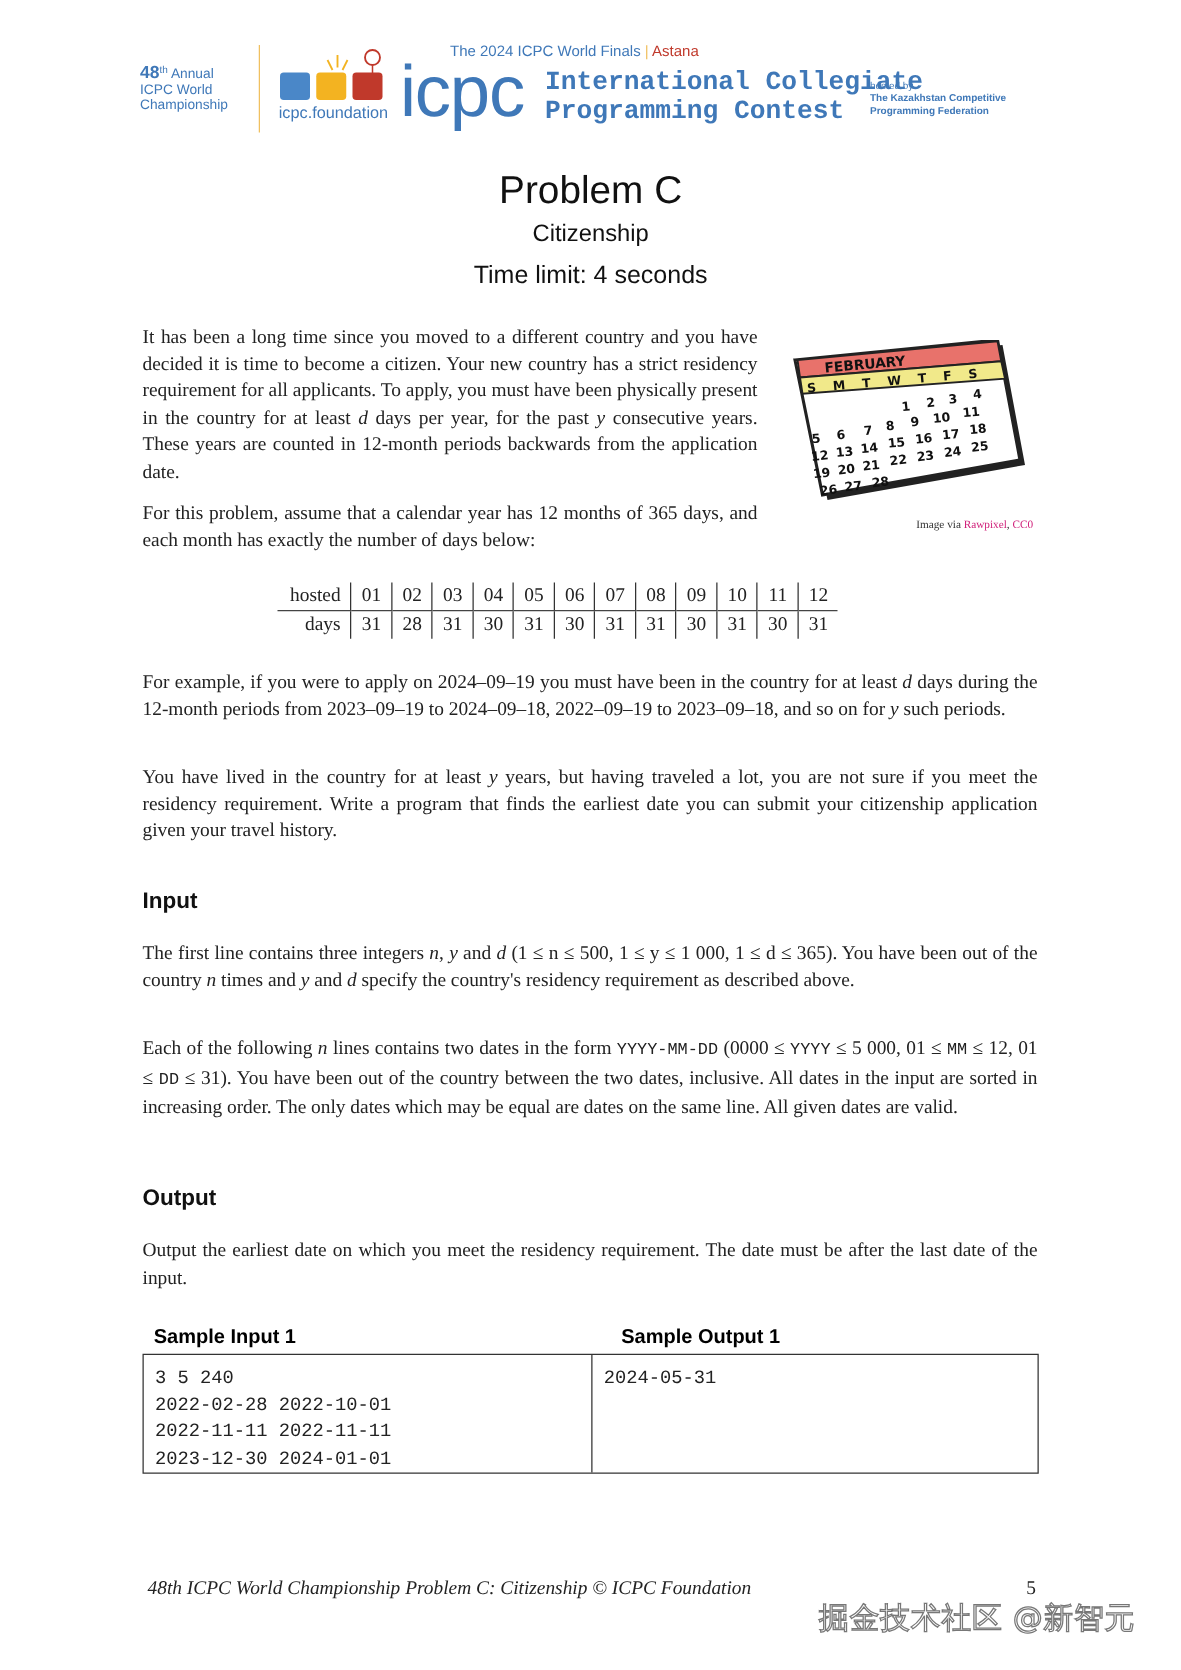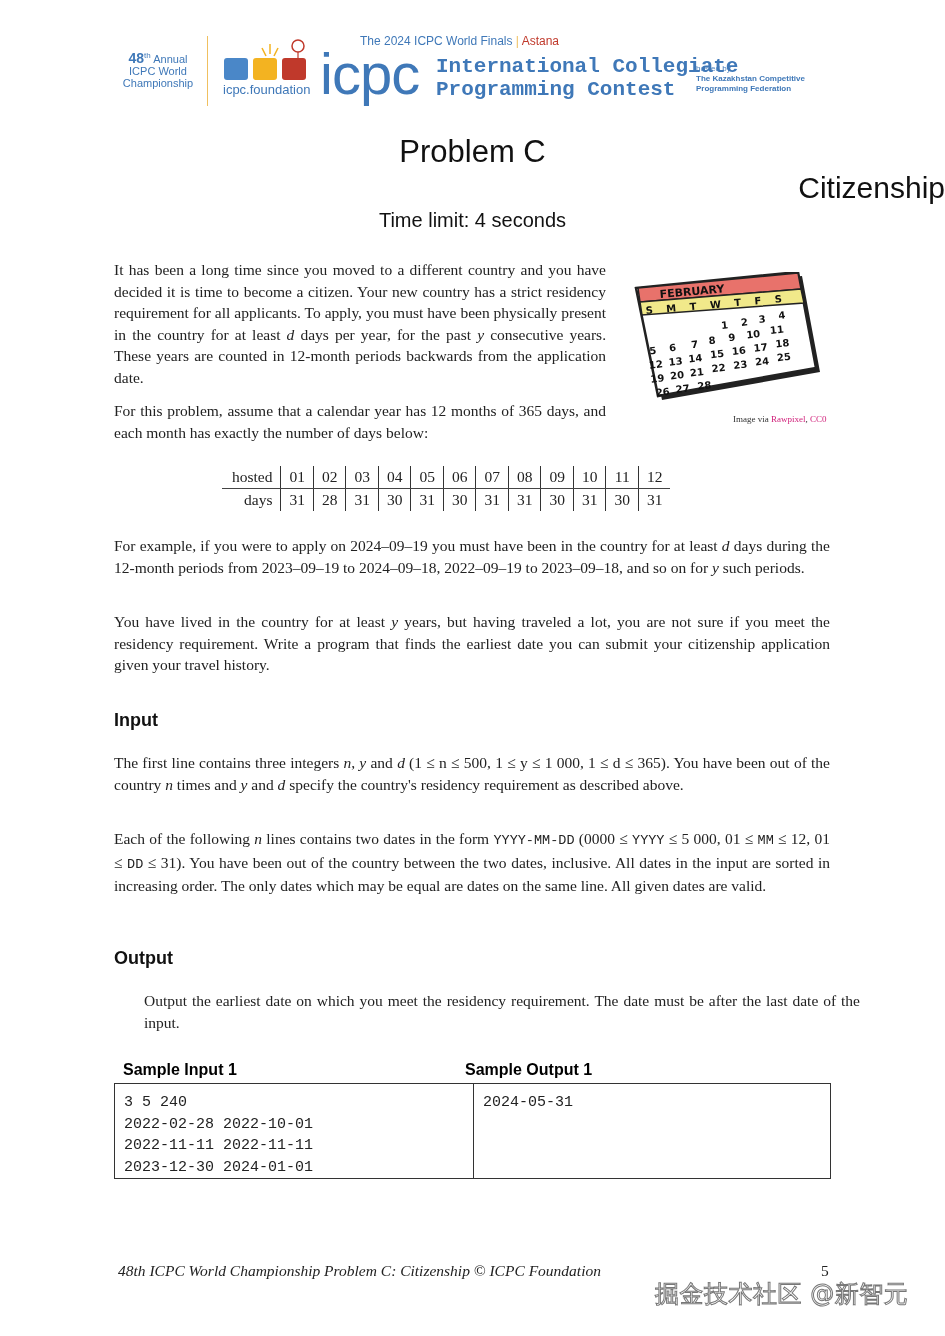--- a/index.html
+++ b/index.html
@@ -1,52 +1,52 @@
 <!DOCTYPE html>
 <html><head>
 <meta charset="utf-8">
 <style>
   html, body { margin: 0; padding: 0; background: #ffffff; }
   body { width: 945px; height: 1336px; position: relative; overflow: hidden; font-family: "Liberation Serif", serif; color: #222; }
   .abs { position: absolute; }
 
   
-  .hdr-annual { left: 112px; top: 50px; width: 92px; text-align: center; font-family: "Liberation Sans", sans-serif; font-size: 11px; line-height: 12px; color: #3f78b8; }
+  .hdr-annual { left: 112px; top: 50px; width: 92px; text-align: left; font-family: "Liberation Sans", sans-serif; font-size: 11px; line-height: 12px; color: #3f78b8; }
   .hdr-annual .big { font-weight: bold; font-size: 14px; }
   .hdr-annual sup { font-size: 8px; }
   .hdr-vline { left: 207px; top: 36px; width: 1px; height: 70px; background: #f0c060; }
   .logo-row { left: 224px; top: 44px; display: flex; gap: 5px; }
   .logo-box { width: 24px; height: 22px; border-radius: 3px; margin-top: 14px; }
   .logo-blue { background: #4a87c8; }
   .logo-yellow { background: #f3b321; }
   .logo-red { background: #c0392b; }
   .foundation-txt { left: 223px; top: 82px; font-family: "Liberation Sans", sans-serif; font-size: 13px; color: #3f78b8; }
   .icpc-big { left: 320px; top: 44px; font-family: "Liberation Sans", sans-serif; font-size: 58px; line-height: 60px; color: #3f78b8; letter-spacing: -1px; }
   .wf-line { left: 360px; top: 34px; font-family: "Liberation Sans", sans-serif; font-size: 12px; color: #3f78b8; text-align: right; }
   .wf-line .sep { color: #f0c060; }
   .wf-line .city { color: #c0392b; }
   .icpc-name { left: 436px; top: 55px; font-family: Liberation Mono, monospace; font-weight: bold; font-size: 21px; line-height: 23px; color: #3f78b8; }
   .hosted { left: 696px; top: 64px; font-family: "Liberation Sans", sans-serif; font-size: 8px; line-height: 10px; color: #3f78b8; }
   .hosted .org { font-weight: bold; }
 
   
   .title-block { left: 0; width: 945px; top: 133px; text-align: center; font-family: "Liberation Sans", sans-serif; color: #111; }
   .t-problem { font-size: 31px; line-height: 38px; }
-  .t-name { font-size: 30px; line-height: 34px; text-align: right; }
+  .t-name { font-size: 19px; line-height: 34px; }
   .t-limit { font-size: 20px; line-height: 30px; }
 
   
   .para { font-size: 15.5px; line-height: 21.5px; text-align: justify; color: #222; }
   .p1 { left: 114px; top: 259px; width: 492px; }
   .p2 { left: 114px; top: 400px; width: 492px; }
   .p3 { left: 114px; top: 535px; width: 716px; }
   .p4 { left: 114px; top: 611px; width: 716px; }
   .p5 { left: 114px; top: 752px; width: 716px; }
   .p6 { left: 114px; top: 828px; width: 716px; }
-  .p7 { left: 114px; top: 990px; width: 716px; margin-left: 30px; }
+  .p7 { left: 114px; top: 990px; width: 716px; }
   .m { font-style: italic; }
   .tt { font-family: "Liberation Mono", monospace; font-size: 13.5px; margin-top: 24px; }
 
   
   .cal { left: 632px; top: 272px; width: 195px; height: 135px; }
   .credit { left: 733px; top: 414px; font-size: 9px; color: #333; }
   .credit .lnk { color: #d0207a; }
 
   
   .mtable { left: 222px; top: 466px; border-collapse: collapse; font-size: 15.5px; }
@@ -55,21 +55,21 @@
   .mtable tr:first-child td { border-bottom: 1.3px solid #444; }
 
   
   .sec { font-family: "Liberation Sans", sans-serif; font-weight: bold; font-size: 18px; color: #111; }
   .sec-input { left: 114px; top: 710px; }
   .sec-output { left: 114px; top: 948px; }
 
   
   .s-lbl { font-family: "Liberation Sans", sans-serif; font-weight: bold; font-size: 16px; color: #000000; }
   .s-lbl-in { left: 123px; top: 1061px; }
-  .s-lbl-out { left: 465px; top: 1061px; }
+  .s-lbl-out { left: 497px; top: 1061px; }
   .s-box { left: 114px; top: 1083px; width: 715px; height: 94px; border: 1.3px solid #333; display: flex; }
   .s-col { font-family: "Liberation Mono", monospace; font-size: 15px; line-height: 21.5px; padding: 8px 9px; white-space: pre; color: #222; }
   .s-col.in { width: 340px; border-right: 1.3px solid #333; }
 
   
   .foot { left: 118px; top: 1262px; font-style: italic; font-size: 15.5px; color: #222; }
   .pgnum { left: 821px; top: 1262px; font-size: 15.5px; color: #222; }
   .wm { left: 655px; top: 1278px; font-family: "DejaVu Sans", sans-serif; font-size: 24px; color: #fff; -webkit-text-stroke: 1px #777; letter-spacing: 0.5px; }
 </style>
 </head>

